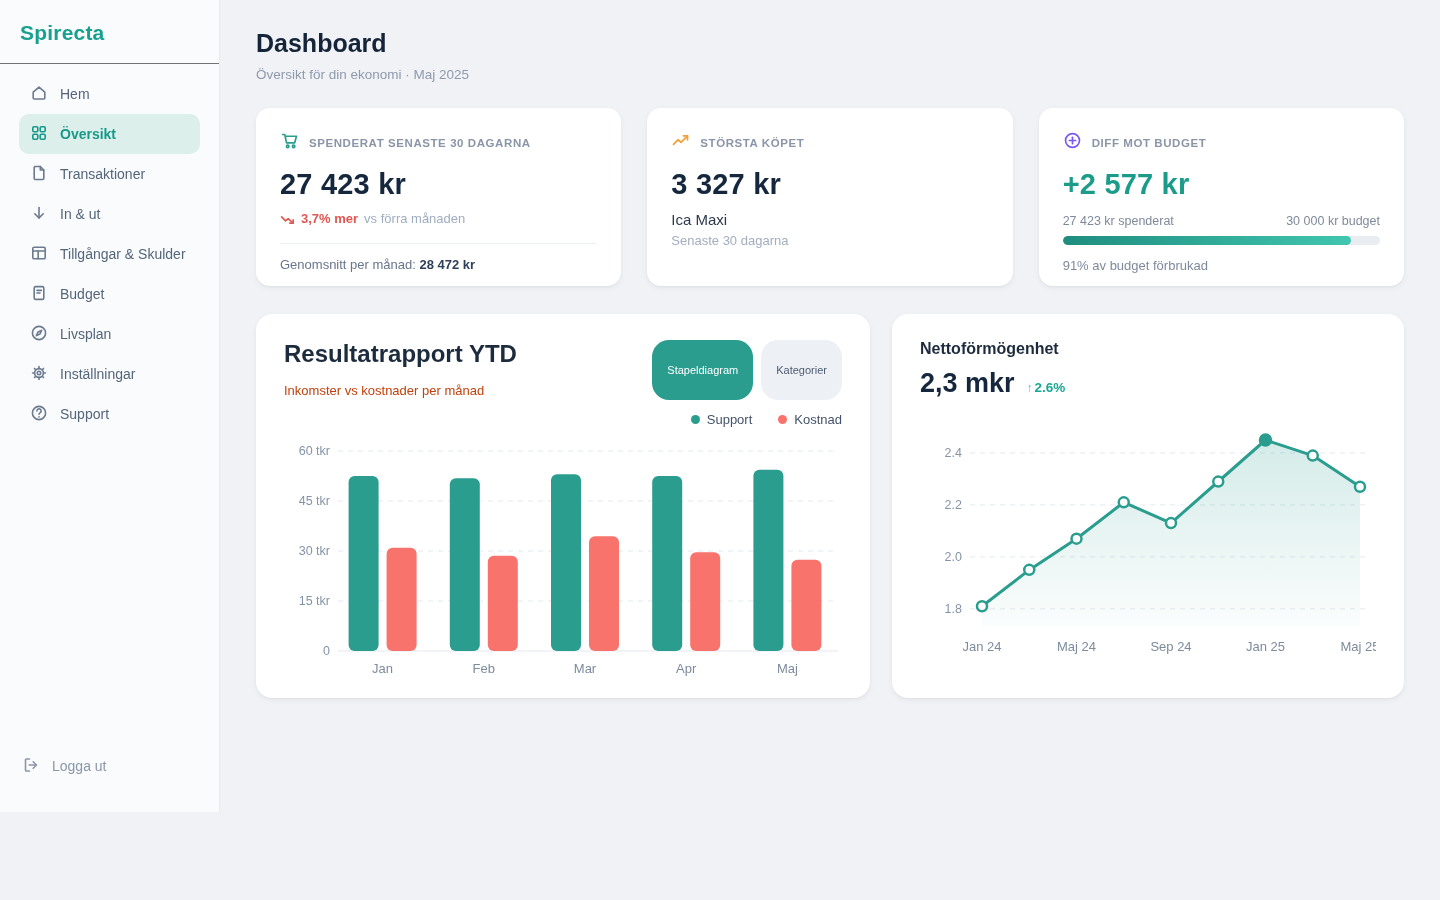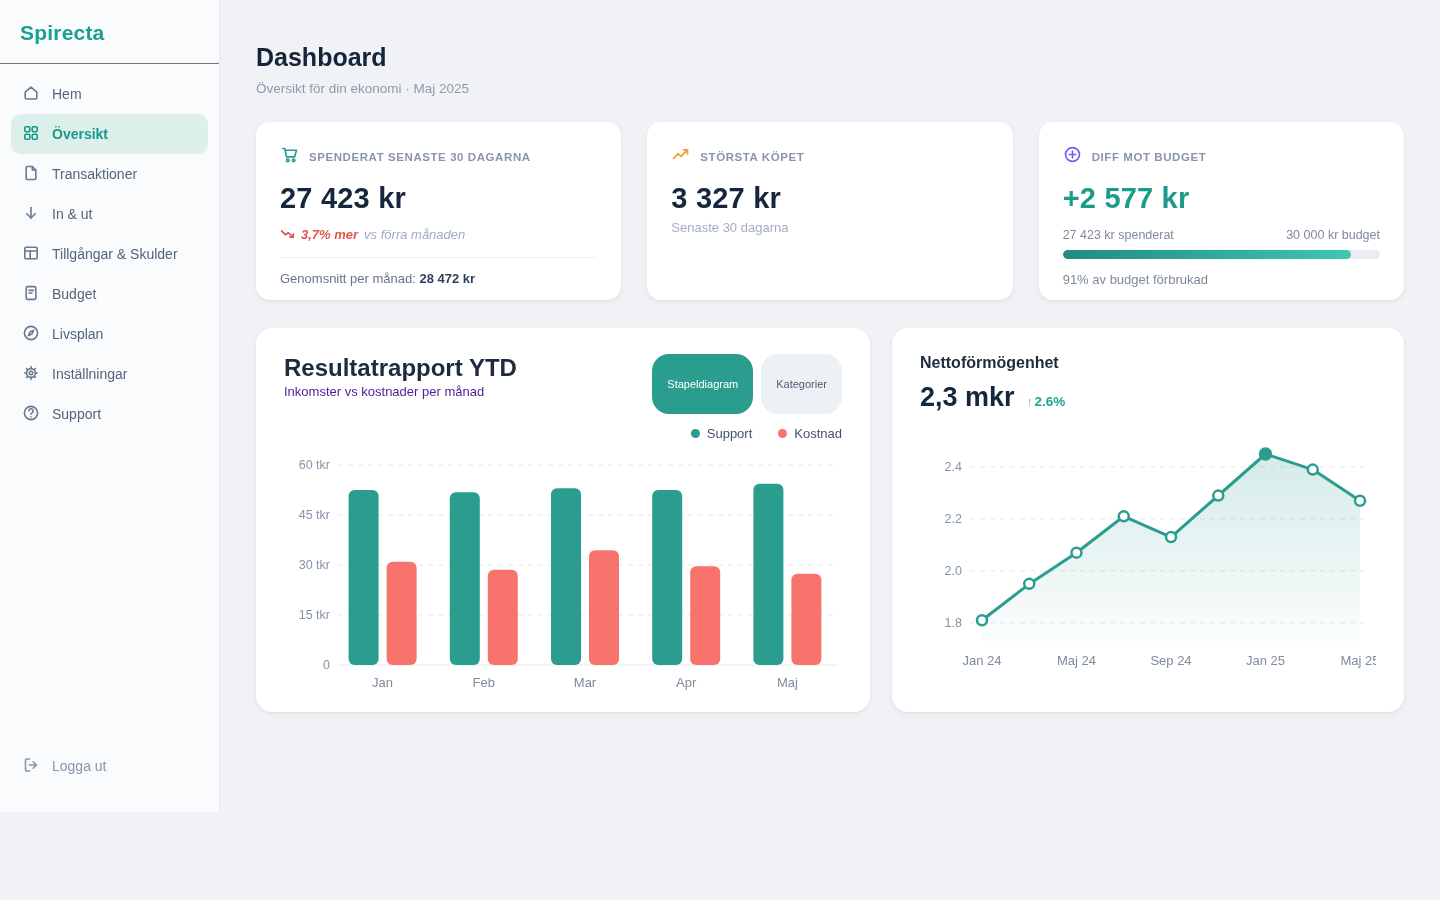--- a/index.html
+++ b/index.html
@@ -6,65 +6,65 @@
   html,body { width:1440px; height:900px; }
   body { font-family:"Liberation Sans", sans-serif; background:#f0f2f6; color:#1c2b3d; }
   .app { position:relative; width:1440px; height:900px; overflow:hidden; }
 
   
   .sidebar { position:absolute; left:0; top:0; width:220px; height:812px;
              background:#fafbfd; border-right:1px solid #e8ebef;
              display:flex; flex-direction:column; }
   .logo-wrap { padding:21px 20px 18px; border-bottom:1px solid #737373; }
   .logo { font-size:21px; font-weight:bold; color:#18a08e; letter-spacing:.2px; }
-  .nav { padding:10px 11px 0; display:flex; flex-direction:column; }
+  .nav { padding:10px 19px 0; display:flex; flex-direction:column; }
   .nav-item { height:40px; display:flex; align-items:center; gap:12px; padding:0 11px;
               border-radius:10px; color:#54657a; font-size:14px; cursor:pointer; }
   .nav-item svg { flex:0 0 auto; color:#6b7a8f; }
   .nav-item.active { background:#ddefeb; color:#17998a; font-weight:bold; }
   .nav-item.active svg { color:#17998a; }
   .sidebar-bottom { margin-top:auto; padding:0 11px 26px; }
   .logout { height:40px; display:flex; align-items:center; gap:12px; padding:0 11px;
             color:#8a96a8; font-size:14px; border-radius:10px; cursor:pointer; }
   .logout svg { color:#8a96a8; }
 
   
-  .main { position:absolute; left:220px; top:16px; width:1220px; padding:27px 36px 0; }
+  .main { position:absolute; left:220px; top:2px; width:1220px; padding:27px 36px 0; }
   .page-title { font-size:25px; font-weight:bold; color:#16243a; }
   .page-subtitle { font-size:13.5px; color:#8e9aac; margin-top:9px; }
 
   .card { background:#fff; border-radius:14px;
           box-shadow:0 1px 2px rgba(16,24,40,.04), 0 2px 6px rgba(16,24,40,.05); }
 
   .stats-row { display:grid; grid-template-columns:repeat(3,1fr); gap:26px; margin-top:26px; }
   .stat-card { height:178px; padding:23px 24px; }
   .stat-head { display:flex; align-items:center; gap:10px; }
   .stat-label { font-size:11.5px; font-weight:bold; color:#8a95a7; letter-spacing:.05em; }
   .stat-value { font-size:29px; font-weight:bold; color:#15273d; margin-top:14px; letter-spacing:.2px; }
   .stat-value.teal { color:#1b9c8a; }
-  .change-row { display:flex; align-items:center; gap:6px; margin-top:10px; font-size:13px;font-style:italic; }
+  .change-row { display:flex; gap:6px; margin-top:10px; font-size:13px; }
   .change-neg { color:#e05752; font-weight:bold; }
   .change-context { color:#9fadc0; }
   .divider { height:1px; background:#edf0f4; margin:14px 0 13px; }
   .stat-footer { font-size:13px; color:#68758c; }
   .stat-footer b { color:#2e3f5c; }
   .merchant { font-size:15px; color:#2b3a50; margin-top:10px; }
   .period { font-size:13px; color:#a2aebf; margin-top:5px; }
   .budget-row { display:flex; justify-content:space-between; font-size:12.5px; color:#7e8a9c; margin-top:13px; }
   .progress-track { height:9px; border-radius:5px; background:#e9edf2; margin-top:8px; overflow:hidden; }
   .progress-fill { height:100%; border-radius:5px; background:linear-gradient(90deg,#1f8d7f,#41c6b0); }
   .budget-footer { margin-top:13px; font-size:13px; color:#7e8a9c; }
 
   .charts-row { display:flex; gap:22px; margin-top:28px; }
   .chart-card { height:384px; padding:26px 28px; border-radius:16px; }
   .result-card { width:614px; }
   .networth-card { width:572px; }
   .chart-head { display:flex; justify-content:space-between; align-items:flex-start; }
   .chart-title { font-size:24px; font-weight:bold; color:#1c2b3d; }
-  .chart-subtitle { font-size:13px; color:#4c1d95; margin-top:2px; }
+  .chart-subtitle { font-size:13px; color:#c2410c; margin-top:15px; }
   .toggle-group { display:flex; gap:8px; }
   .toggle-btn { font-size:11px; padding:24px 15px; border-radius:17px; border:none; cursor:pointer;
                 font-family:Liberation Sans, sans-serif; }
   .toggle-btn.active { background:#2a9d8f; color:#fff; }
   .toggle-btn.inactive { background:#edf0f4; color:#4e5d72; }
   .legend-row { display:flex; justify-content:flex-end; gap:26px; margin-top:12px; }
   .legend-item { display:flex; align-items:center; gap:7px; font-size:13px; color:#44536a; }
   .legend-dot { width:9px; height:9px; border-radius:50%; }
   .chart-box { margin-top:12px; }
 
@@ -200,20 +200,21 @@
 
       <div class="card stat-card">
         <div class="stat-head">
           <span id="trend-up-slot"><svg width="19" height="19" viewBox="0 0 18 18" fill="none" stroke="#f0a13a" stroke-width="1.7" stroke-linecap="round" stroke-linejoin="round">
                 <path d="M2.4 12.6 L6.6 8.3 L9.5 10.7 L15.6 4.6"></path>
                 <path d="M11.8 4.6 H15.6 V8.4"></path>
               </svg></span>
           <span class="stat-label">STÖRSTA KÖPET</span>
         </div>
         <div class="stat-value">3 327 kr</div>
+        <div class="merchant">Ica Maxi</div>
         <div class="period">Senaste 30 dagarna</div>
       </div>
 
       <div class="card stat-card">
         <div class="stat-head">
           <span id="plus-circle-slot"><svg width="19" height="19" viewBox="0 0 18 18" fill="none" stroke="#7a5af5" stroke-width="1.6" stroke-linecap="round" stroke-linejoin="round">
                 <circle cx="9" cy="9" r="6.6"></circle>
                 <path d="M9 6 V12"></path>
                 <path d="M6 9 H12"></path>
               </svg></span>

